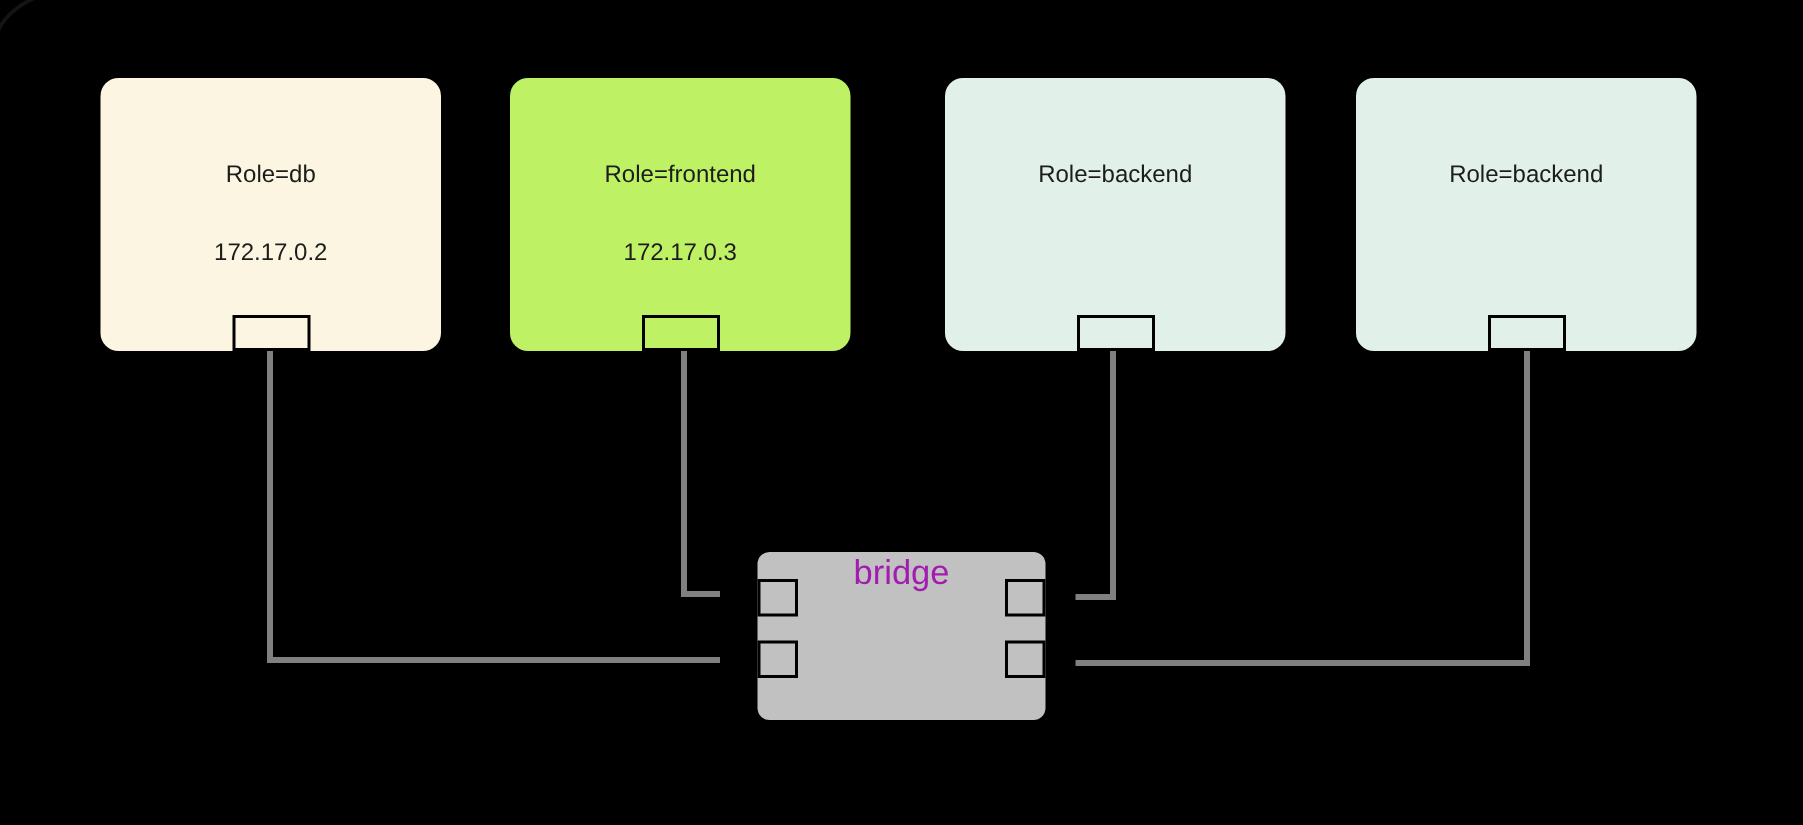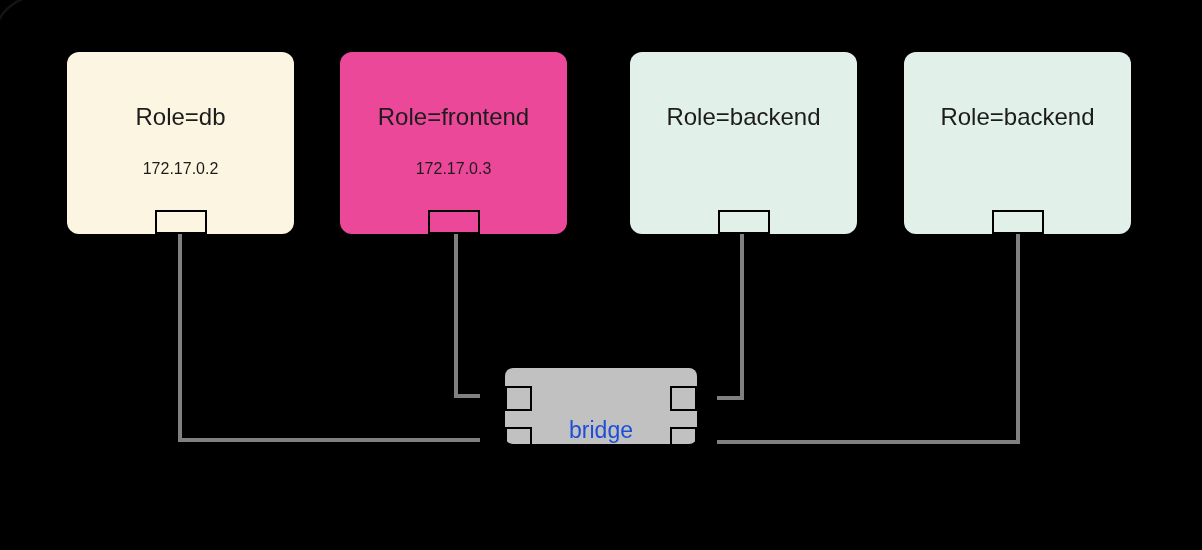--- a/index.html
+++ b/index.html
@@ -39,21 +39,21 @@
     color: #1c1c1c;
   }
   .node-label {
     position: absolute;
     top: 50px;
     left: 0;
     width: 100%;
     height: 30px;
     line-height: 30px;
     text-align: center;
-    font-size: 24px;
+    font-size: 16px;
   }
   .node-ip {
     position: absolute;
     top: 102px;
     left: 0;
     width: 100%;
     height: 30px;
     line-height: 30px;
     text-align: center;
     font-size: 16px;
@@ -67,26 +67,26 @@
     height: 24px;
     border: 2px solid #000;
     box-sizing: border-box;
     background: transparent;
   }
   .bridge {
     position: absolute;
     left: 505px;
     top: 368px;
     width: 192px;
-    height: 76px;
+    height: 112px;
     border-radius: 8px;
     display: flex;
-    align-items: flex-end;
+    align-items: flex-start;
     justify-content: center;
-    color: #1d4ed8;
+    color: #a21caf;
   }
   .bridge-label {
     font-size: 23px;
   }
   .bridge-port {
     position: absolute;
     width: 27px;
     height: 25px;
     border: 2px solid #000;
     box-sizing: border-box;
@@ -113,21 +113,21 @@
     <polyline class="edge" points="742,232 742,398 717,398" style="stroke: rgb(128, 128, 128);"></polyline>
     <polyline class="edge" points="1018,232 1018,442 717,442" style="stroke: rgb(128, 128, 128);"></polyline>
   </svg>
 
   <div class="node pos-node-0" style="background-color: rgb(252, 245, 226);">
     <div class="node-label">Role=db</div>
     <div class="node-ip">172.17.0.2</div>
     <div class="node-port"></div>
   </div>
 
-  <div class="node pos-node-1" style="background-color: #ec4899;">
+  <div class="node pos-node-1" style="background-color: #bef264;">
     <div class="node-label">Role=frontend</div>
     <div class="node-ip">172.17.0.3</div>
     <div class="node-port"></div>
   </div>
 
   <div class="node pos-node-2" style="background-color: rgb(225, 240, 232);">
     <div class="node-label">Role=backend</div>
     <div class="node-port"></div>
   </div>
 

